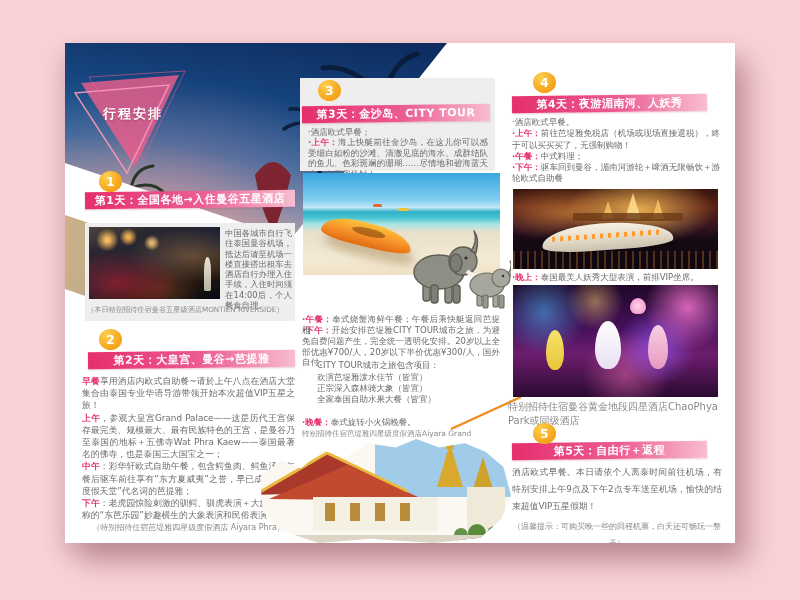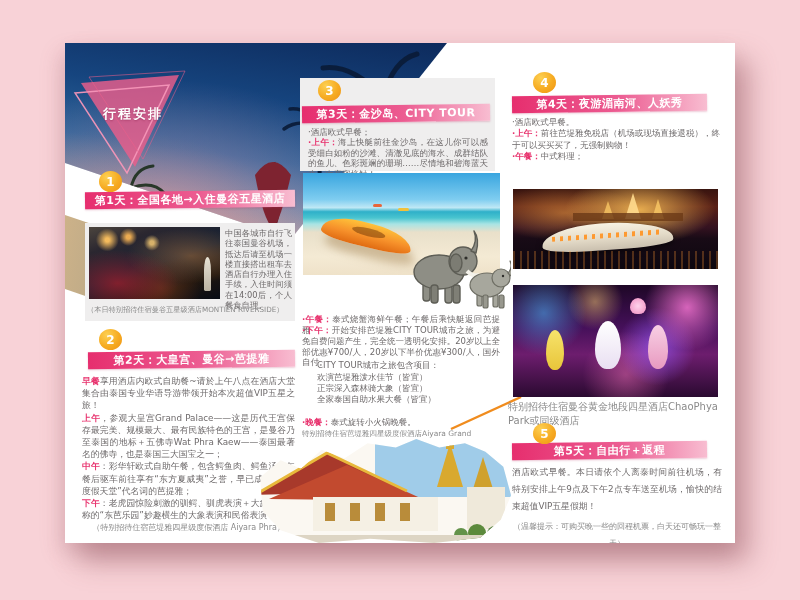--- a/index.html
+++ b/index.html
@@ -292,35 +292,37 @@
   <div class="badge" style="left:468px;top:29px;">
       <span>4</span>
     </div>
   <div class="banner" style="left:447px;top:52px;width:195px;">
       <span>第4天：夜游湄南河、人妖秀</span>
     </div>
   <div class="body-txt d4-text">
     <p><span>·酒店欧式早餐。</span></p>
     <p><span class="kw">·上午：</span><span>前往芭堤雅免税店（机场或现场直接退税），终于可以买买买了，无强制购物！</span></p>
     <p><span class="kw">·午餐：</span><span>中式料理；</span></p>
+    <p><span class="kw">·下午：</span><span>驱车回到曼谷，湄南河游轮＋啤酒无限畅饮＋游轮欧式自助餐</span></p>
   </div>
 
   <div class="cruise-photo">
     <svg width="205" height="40">
       <polygon points="120,4 112,30 128,30" fill="#ffda8d" opacity=".9"></polygon>
       <polygon points="145,10 139,30 151,30" fill="#f7c664" opacity=".85"></polygon>
       <polygon points="95,12 89,30 101,30" fill="#f7c664" opacity=".8"></polygon>
       <rect x="60" y="24" width="110" height="8" fill="#6b3a16" opacity=".8"></rect>
     </svg>
     <div class="boat">
         <div class="boat-lights"></div>
       </div>
     <div class="water-glints"></div>
   </div>
 
+  <div class="body-txt d4-evening"><span class="kw">·晚上：</span><span>泰国最美人妖秀大型表演，前排VIP坐席。</span></div>
 
   <div class="cabaret-photo">
     <div class="dancer" style="left:40%;top:32%;width:26px;height:48px;background:linear-gradient(180deg,#ffffff,#e9dff2);"></div>
     <div class="dancer" style="left:16%;top:40%;width:18px;height:40px;background:linear-gradient(180deg,#f7e36b,#e8c53a);"></div>
     <div class="dancer" style="left:66%;top:36%;width:20px;height:44px;background:linear-gradient(180deg,#f8cfe4,#e89ac0);"></div>
     <div class="dancer" style="left:57%;top:12%;width:16px;height:16px;background:radial-gradient(circle,#ffd3ec,#f08cc0);"></div>
   </div>
 
   <div class="caption d4-note">特别招待住宿曼谷黄金地段四星酒店ChaoPhya Park或同级酒店</div>
 

